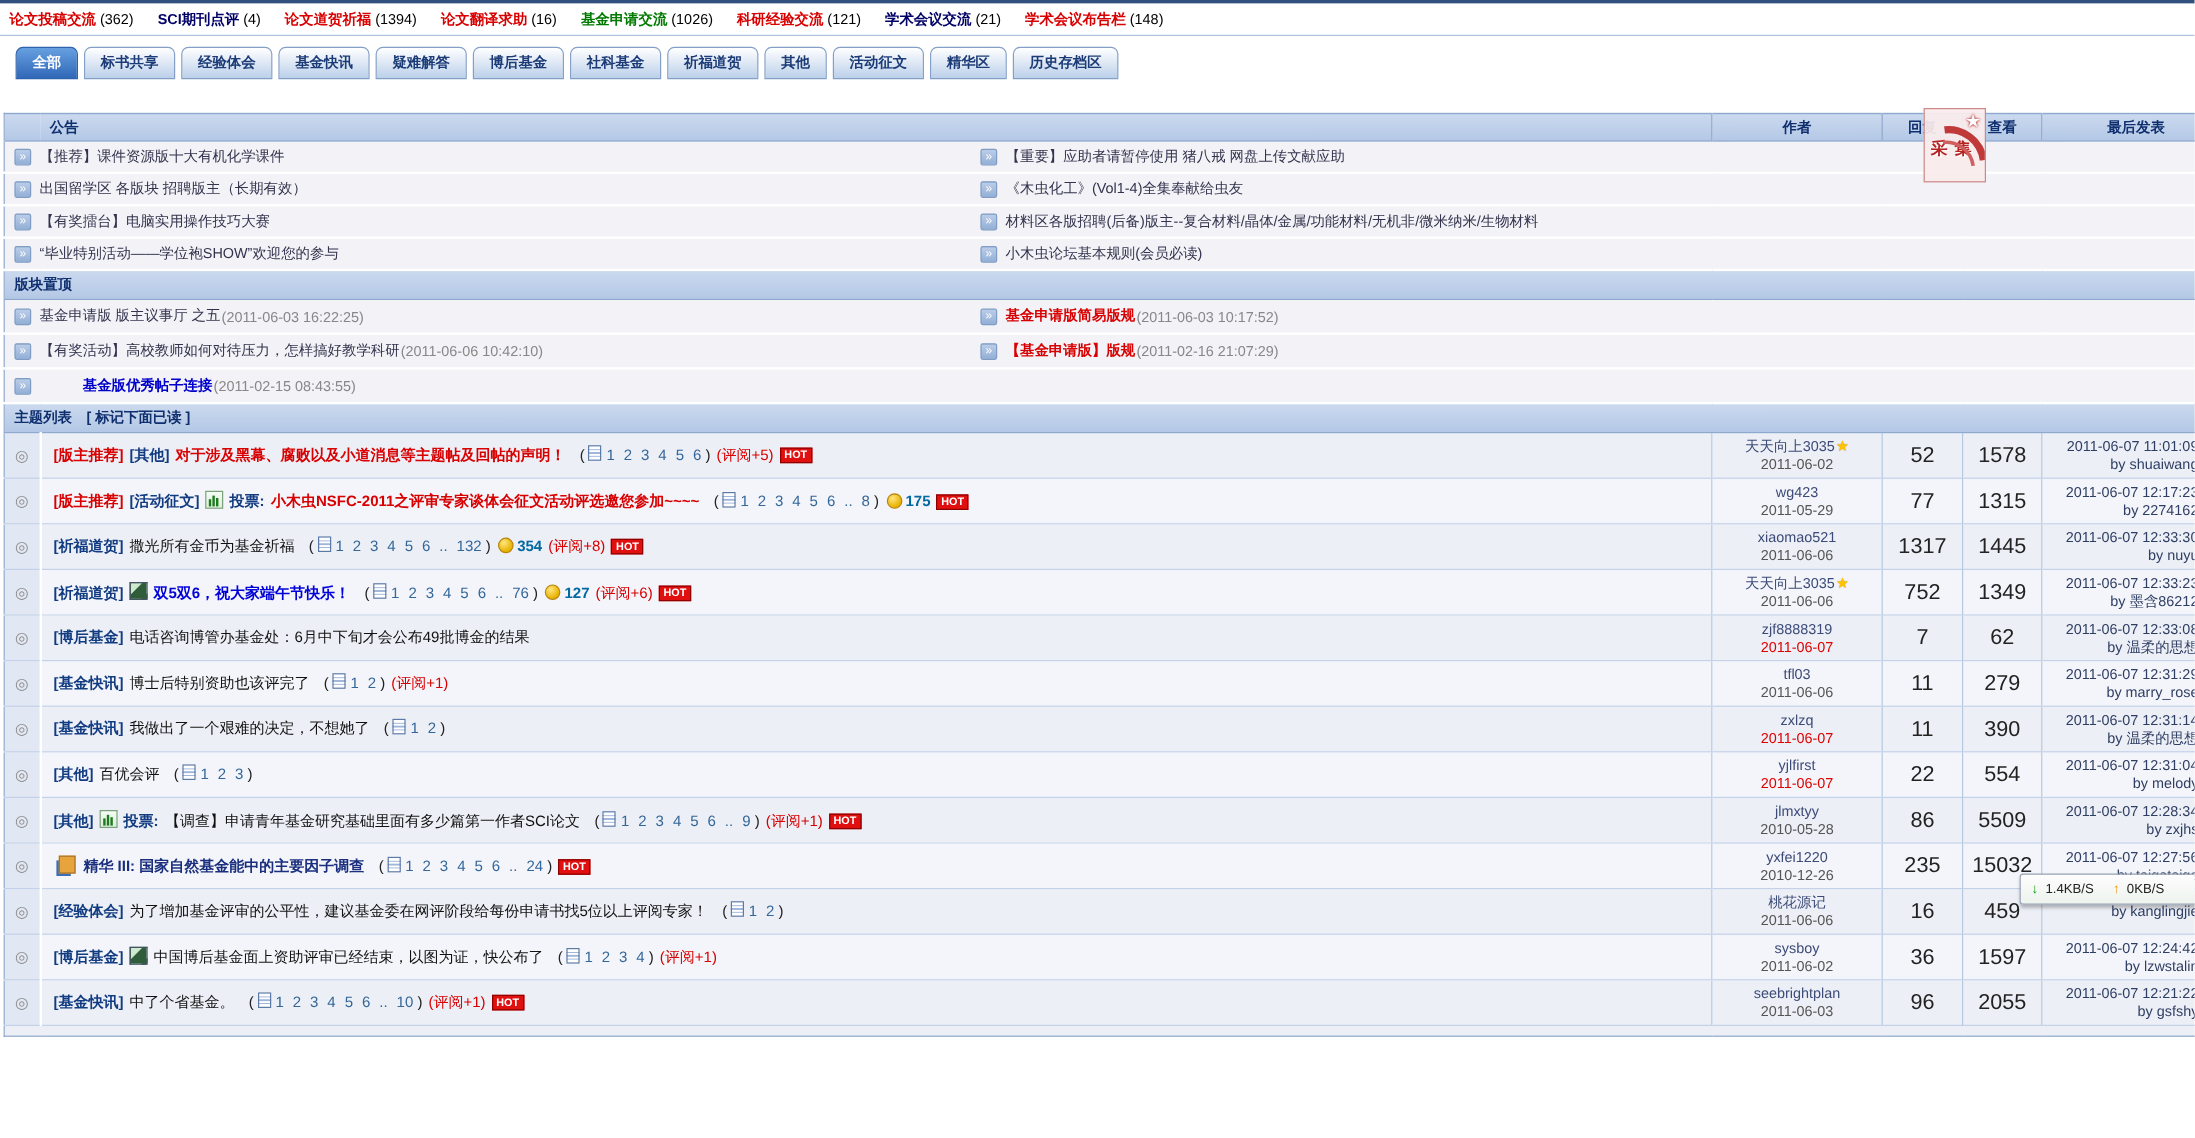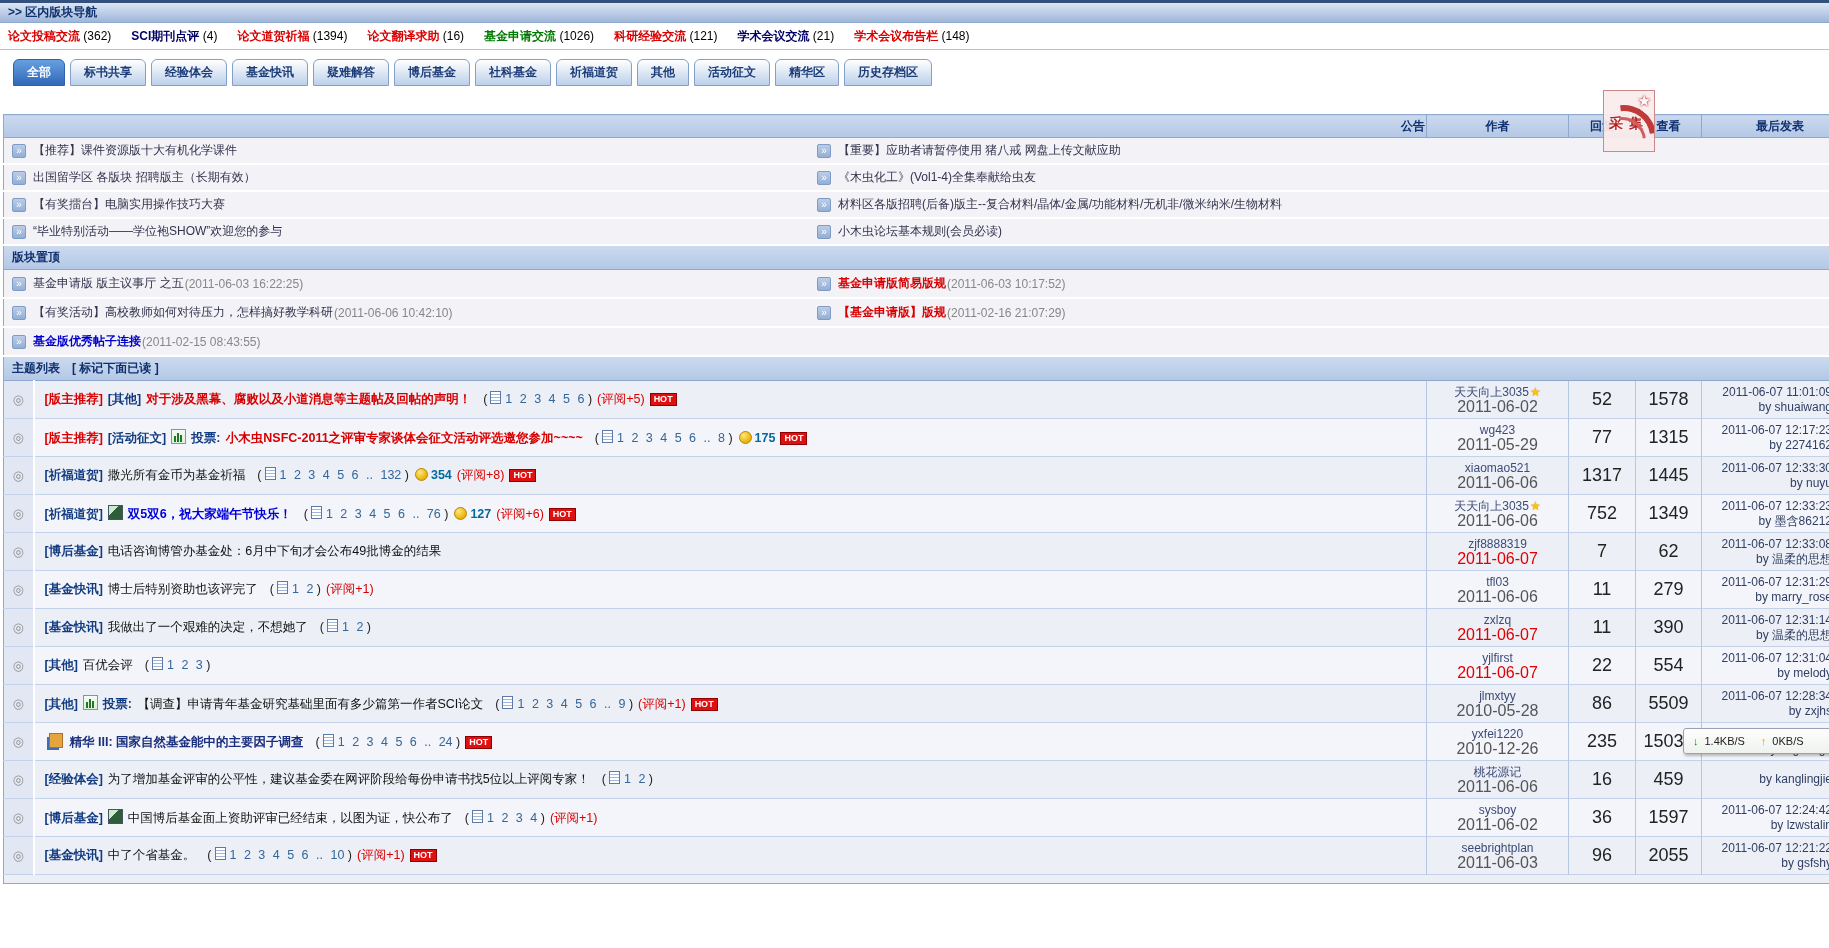--- a/index.html
+++ b/index.html
@@ -15,35 +15,35 @@
   .c-red{color:#D80000;} .c-navy{color:#000066;} .c-green{color:#007A00;}
   .fl-count{color:#000;font-weight:normal;}
   .tabs{display:flex;gap:5px;margin:9px 0 0 3px;height:27px;padding-left:10px;}
   .tab{height:25px;line-height:25px;padding:0 13px;border:1px solid #85A0C6;border-radius:6px 6px 0 0;
        background:linear-gradient(#FFFFFF,#BCD0EA);color:#1C3C78;font-weight:bold;cursor:pointer;white-space:nowrap;}
   .tab.active{background:linear-gradient(#66A0E0,#3168B8);border-color:#2E62AC;color:#fff;}
   table.board{border-collapse:collapse;table-layout:fixed;width:1855px;margin:28px 0 0 3px;
               border:1px solid #8FA8CE;}
   .board th{background:linear-gradient(#CBD9EE,#B3C8E6);color:#0F2F6E;font-weight:bold;height:20px;
             font-size:12px;border-bottom:1px solid #8FA8CE;}
-  th.h-left{text-align:right;padding-left:8px;}
+  th.h-left{text-align:left;padding-left:8px;}
   th.h-col{border-left:1px solid #8FA8CE;text-align:center;}
   tr.bar td{background:linear-gradient(#CBD9EE,#B3C8E6);color:#0F2F6E;font-weight:bold;height:21px;
             padding-left:8px;border-top:1px solid #8FA8CE;border-bottom:1px solid #8FA8CE;}
   tr.annrow td{background:#F2F2F7;height:23px;padding-left:8px;border-bottom:2px solid #fff;}
   tr.stickyrow td{background:#F2F2F7;height:25px;padding-left:8px;border-bottom:2px solid #fff;}
   .annwrap{display:flex;align-items:center;}
   .half{display:flex;align-items:center;min-width:0;}
   .half.l{width:805px;flex:none;}
   .half.r{flex:1;}
   .bicon{display:inline-block;flex:none;width:12px;height:12px;background:linear-gradient(#BBCDE8,#93AFD6);
          border:1px solid #7E9CC4;border-radius:2px;color:#fff;font-size:10px;line-height:11px;
          text-align:center;margin-right:7px;}
   .annlink{color:#33334D;cursor:pointer;white-space:nowrap;}
-  .s-normal{color:#33334D;cursor:pointer;} .s-blue{color:#0000CC;font-weight:bold;cursor:pointer;}
+  .s-normal{color:#33334D;cursor:pointer;} .s-blue{color:#0000CC;font-weight:bold;cursor:pointer;margin-left:36px;}
   .s-red{color:#D80000;font-weight:bold;cursor:pointer;}
   .stime{color:#888;margin-left:1px;}
   tr.thread{height:38px;}
   tr.thread td{border-top:1px solid #C3D2E8;}
   tr.thread.odd td{background:#ECEFF6;} tr.thread.even td{background:#F4F5FA;}
   td.cell-icon{background:#E2E8F3 !important;border-right:2px solid #fff;text-align:center;}
   .dot{color:#8F8F8F;font-size:13px;}
   td.cell-topic{padding-left:10px;font-size:12.5px;white-space:nowrap;overflow:hidden;}
   td.cell-author,td.cell-replies,td.cell-views{text-align:center;border-left:1px solid #B5C7E1;}
   td.cell-last{text-align:right;border-left:1px solid #B5C7E1;padding-right:26px;white-space:nowrap;}
@@ -67,21 +67,21 @@
        background:linear-gradient(#1E7A1E,#1E7A1E) 2px 6px/2px 6px no-repeat,
                   linear-gradient(#1E7A1E,#1E7A1E) 5px 3px/2px 9px no-repeat,
                   linear-gradient(#1E7A1E,#1E7A1E) 8px 5px/2px 7px no-repeat,
                   linear-gradient(#F4FBF4,#DDEEDD);}
   .imgicon{display:inline-block;width:13px;height:13px;border:1px solid #445566;margin:0 5px -2px 0;
        background:linear-gradient(135deg,#CFE9CF 0 35%,#2F5D3A 35% 100%);}
   .digicon{display:inline-block;width:12px;height:13px;background:#E8A43C;border:1px solid #A8742C;
        box-shadow:-3px 3px 0 -1px #3C6EB4;margin:0 7px -2px 4px;}
   .a-name{color:#3C4B77;font-size:12px;line-height:15px;cursor:pointer;}
   .star{color:#FFC400;text-shadow:0 0 1px #C88400;margin-left:1px;}
-  .a-date{color:#555;font-size:16px;line-height:14px;}
+  .a-date{color:#555;font-size:12px;line-height:14px;}
   .a-date.red{color:#E00000;}
   .num{font-size:18px;color:#222;}
   .l-time{color:#2F3E63;font-size:12px;line-height:15px;}
   .l-by{color:#2F3E63;font-size:12px;line-height:15px;cursor:pointer;}
   tr.partialrow td{height:6px;background:#ECEFF6;border-top:1px solid #C3D2E8;}
   .collect-badge{position:absolute;left:1603px;top:90px;width:50px;height:60px;z-index:6;cursor:pointer;
       background:rgba(250,236,236,.93);border:1px solid #CC8888;overflow:hidden;}
   .cb-star{position:absolute;top:1px;right:3px;color:#fff;font-size:15px;text-shadow:0 0 2px #B33,0 0 2px #B33;}
   .cb-text{position:absolute;top:24px;left:5px;font-size:14px;font-weight:bold;color:#B52222;
       letter-spacing:6px;text-shadow:1px 1px 0 #fff;}
@@ -93,23 +93,20 @@
       background:linear-gradient(#FDFDFD,#EEF3EE);border:1px solid #98A4B4;border-radius:3px;
       box-shadow:1px 2px 3px rgba(0,0,0,.25);display:flex;align-items:center;padding:0 9px;font-size:11px;color:#222;}
   .dn{color:#00A000;font-weight:bold;margin-right:6px;}
   .up{color:#F59000;font-weight:bold;margin:0 6px 0 16px;}
 </style>
 </head>
 <body>
 
 <div class="viewport">
   <div class="topline"></div>
-  <div class="navbar">
-    <span>&gt;&gt; 区内版块导航</span>
-  </div>
   <div class="forum-links" id="forumLinks">
       <span class="flink"><span class="fl-label c-red">论文投稿交流</span><span class="fl-count"> (362)</span></span>
       <span class="flink"><span class="fl-label c-navy">SCI期刊点评</span><span class="fl-count"> (4)</span></span>
       <span class="flink"><span class="fl-label c-red">论文道贺祈福</span><span class="fl-count"> (1394)</span></span>
       <span class="flink"><span class="fl-label c-red">论文翻译求助</span><span class="fl-count"> (16)</span></span>
       <span class="flink"><span class="fl-label c-green">基金申请交流</span><span class="fl-count"> (1026)</span></span>
       <span class="flink"><span class="fl-label c-red">科研经验交流</span><span class="fl-count"> (121)</span></span>
       <span class="flink"><span class="fl-label c-navy">学术会议交流</span><span class="fl-count"> (21)</span></span>
       <span class="flink"><span class="fl-label c-red">学术会议布告栏</span><span class="fl-count"> (148)</span></span>
     </div>

